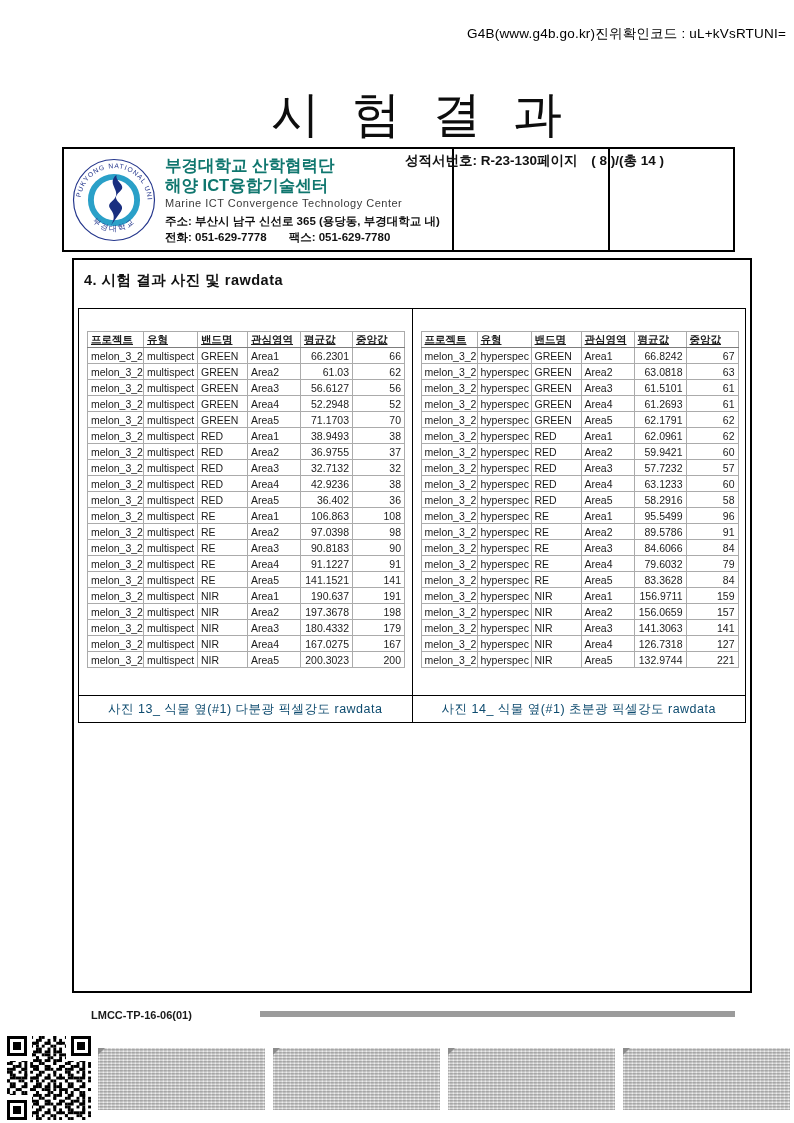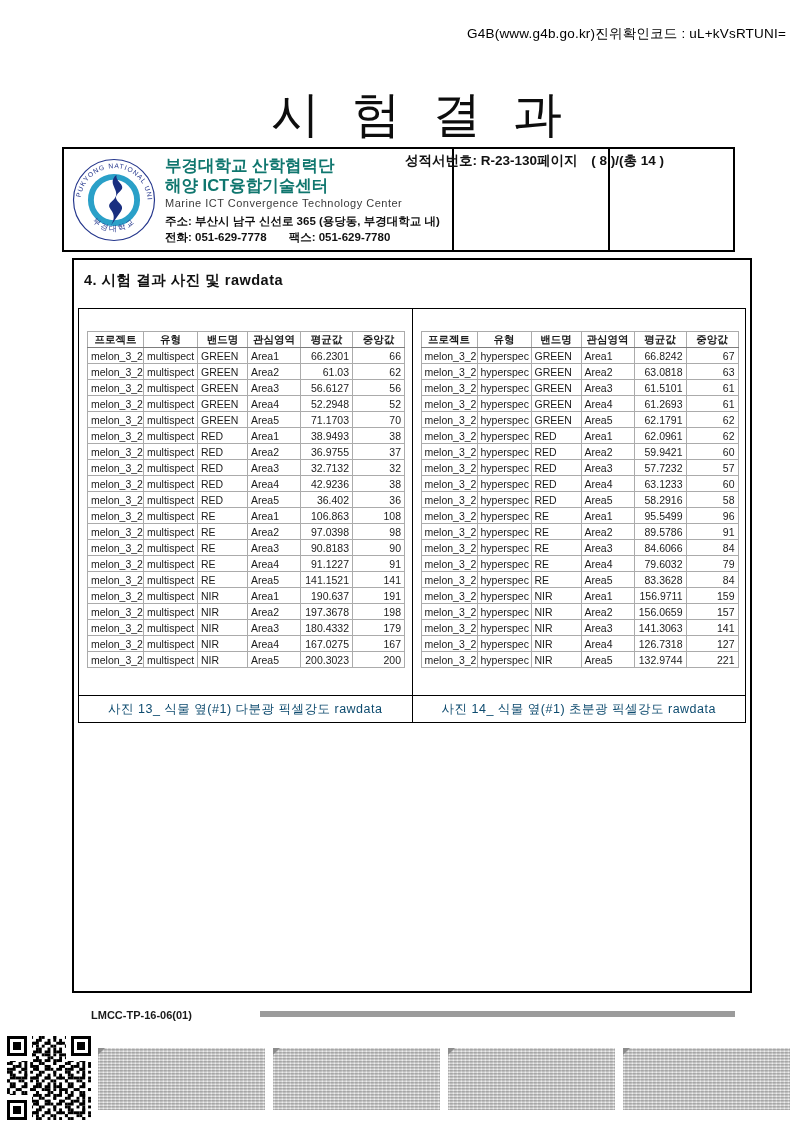--- a/index.html
+++ b/index.html
@@ -33,21 +33,21 @@
   .section-title{margin:11px 0 0 10px;font-size:14.5px;font-weight:bold;letter-spacing:.5px;}
   .figure-frame{position:absolute;left:4px;top:48px;width:668px;height:415px;
     border:1.5px solid #000;box-sizing:border-box;display:flex;}
   .fig-half{flex:1;display:flex;flex-direction:column;box-sizing:border-box;min-width:0;}
   .fig-half.right{border-left:1.5px solid #000;}
   .table-wrap{padding:22px 0 0 8px;}
   table.sheet{border-collapse:collapse;table-layout:fixed;width:317px;background:#fff;
     font-size:10.5px;color:#1a1a1a;}
   .sheet th,.sheet td{border:1px solid #ababab;padding:0 3px;height:16px;overflow:hidden;
     white-space:nowrap;box-sizing:border-box;text-align:left;}
-  .sheet th{font-weight:bold;text-align:center;border-bottom:1px solid #7d7d7d;background:#fff;}
+  .sheet th{font-weight:bold;text-align:left;border-bottom:1px solid #7d7d7d;background:#fff;text-decoration:underline;}
   .sheet td.num{text-align:right;}
   .caption{margin-top:auto;border-top:1.5px solid #000;height:26px;line-height:26px;
     text-align:center;font-size:12.5px;color:#0c4a6e;letter-spacing:.5px;overflow:hidden;}
   
   .doc-code{position:absolute;left:55px;top:1009px;font-size:11px;font-weight:bold;color:#1a1a1a;padding-left:36px;}
   .footer-bar{position:absolute;left:260px;top:1011px;width:475px;height:6px;background:#9b9b9b;}
   .qr{position:absolute;left:7px;top:1036px;width:84px;height:84px;}
   .noise{position:absolute;top:1048px;width:167px;height:62px;
     background:
       repeating-linear-gradient(0deg,rgba(130,130,130,.45) 0 1px,rgba(240,240,240,.4) 1px 2px,rgba(175,175,175,.4) 2px 3px),

